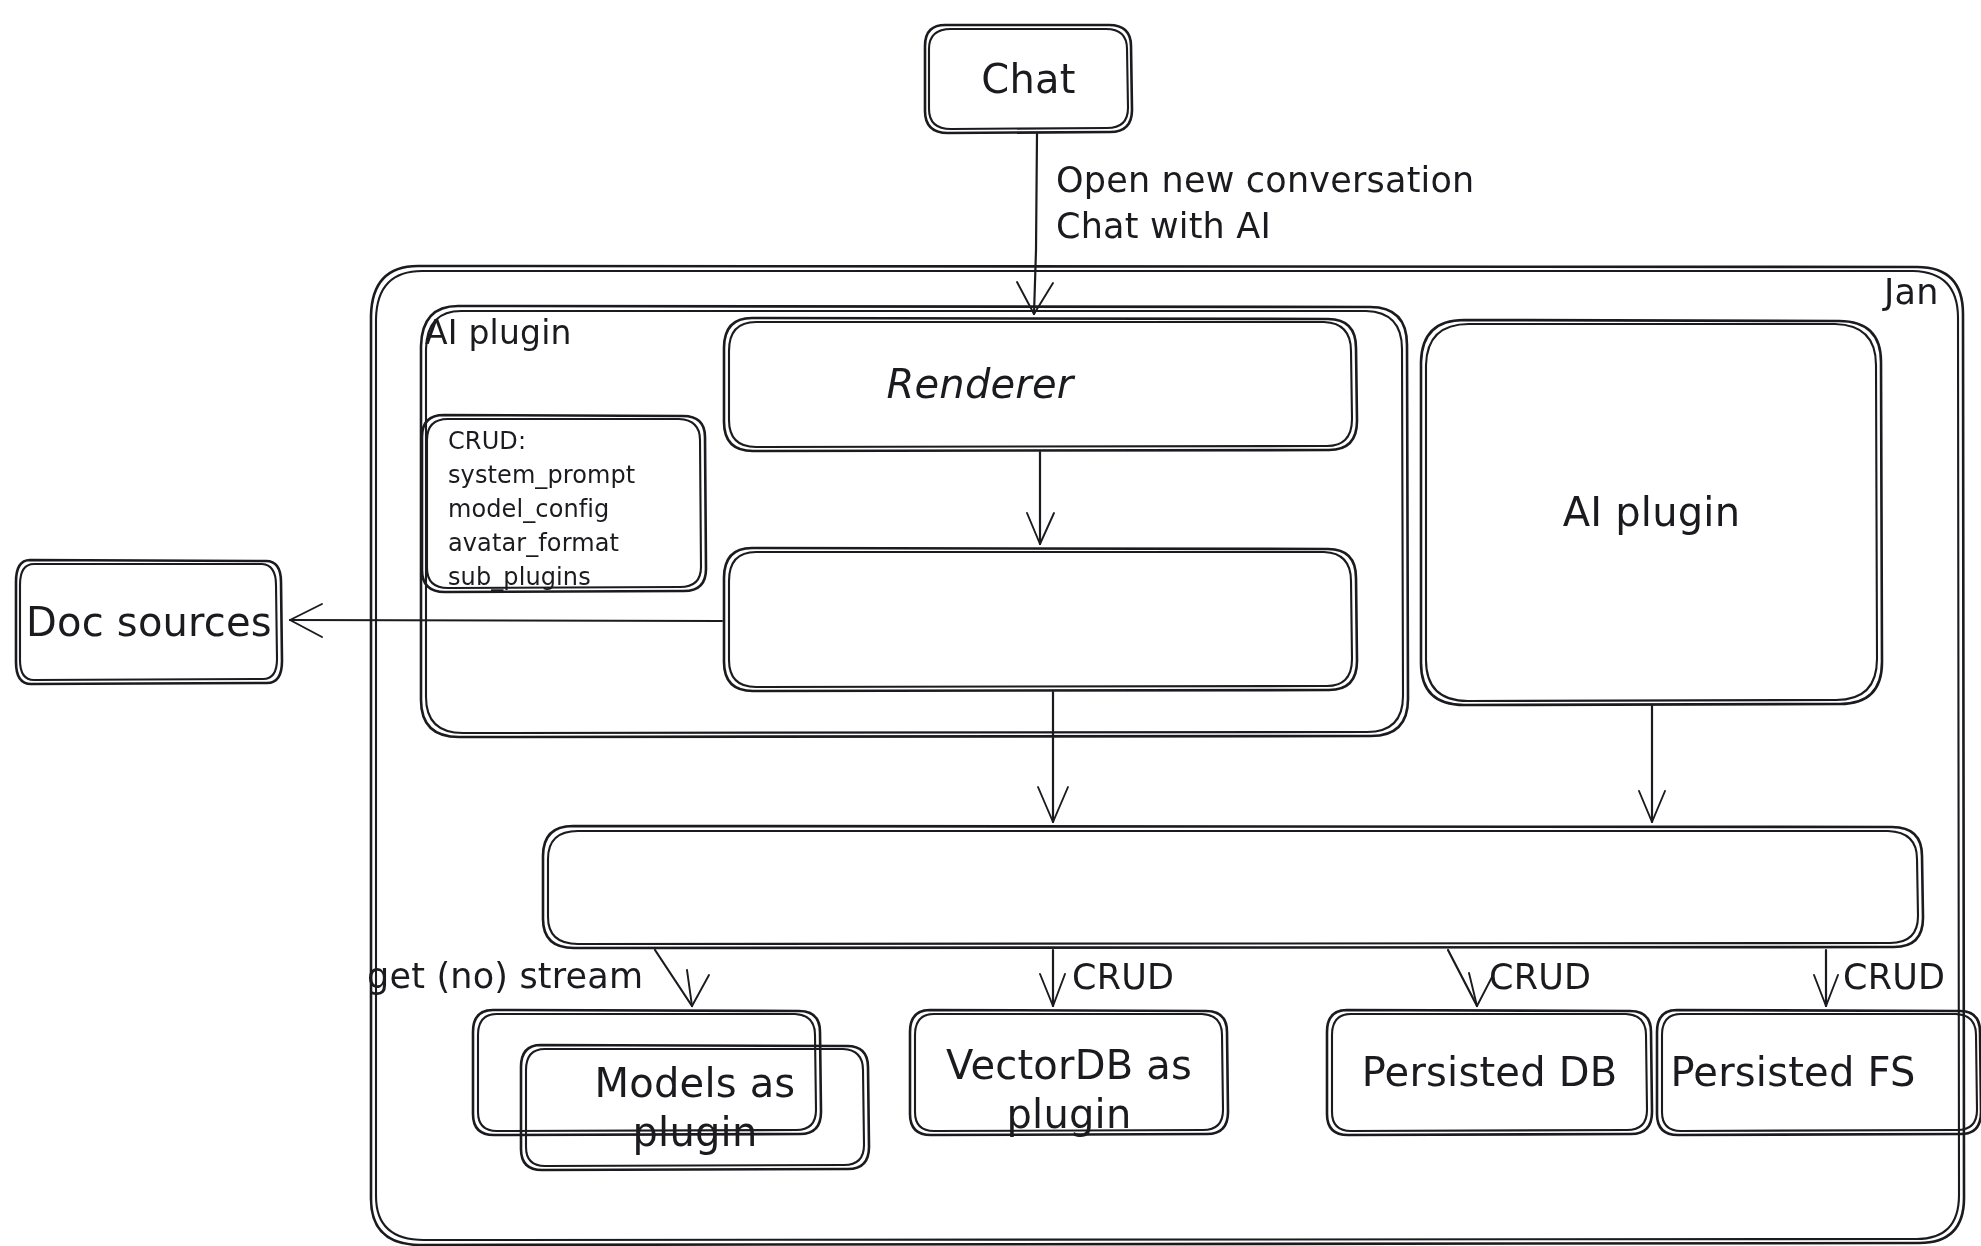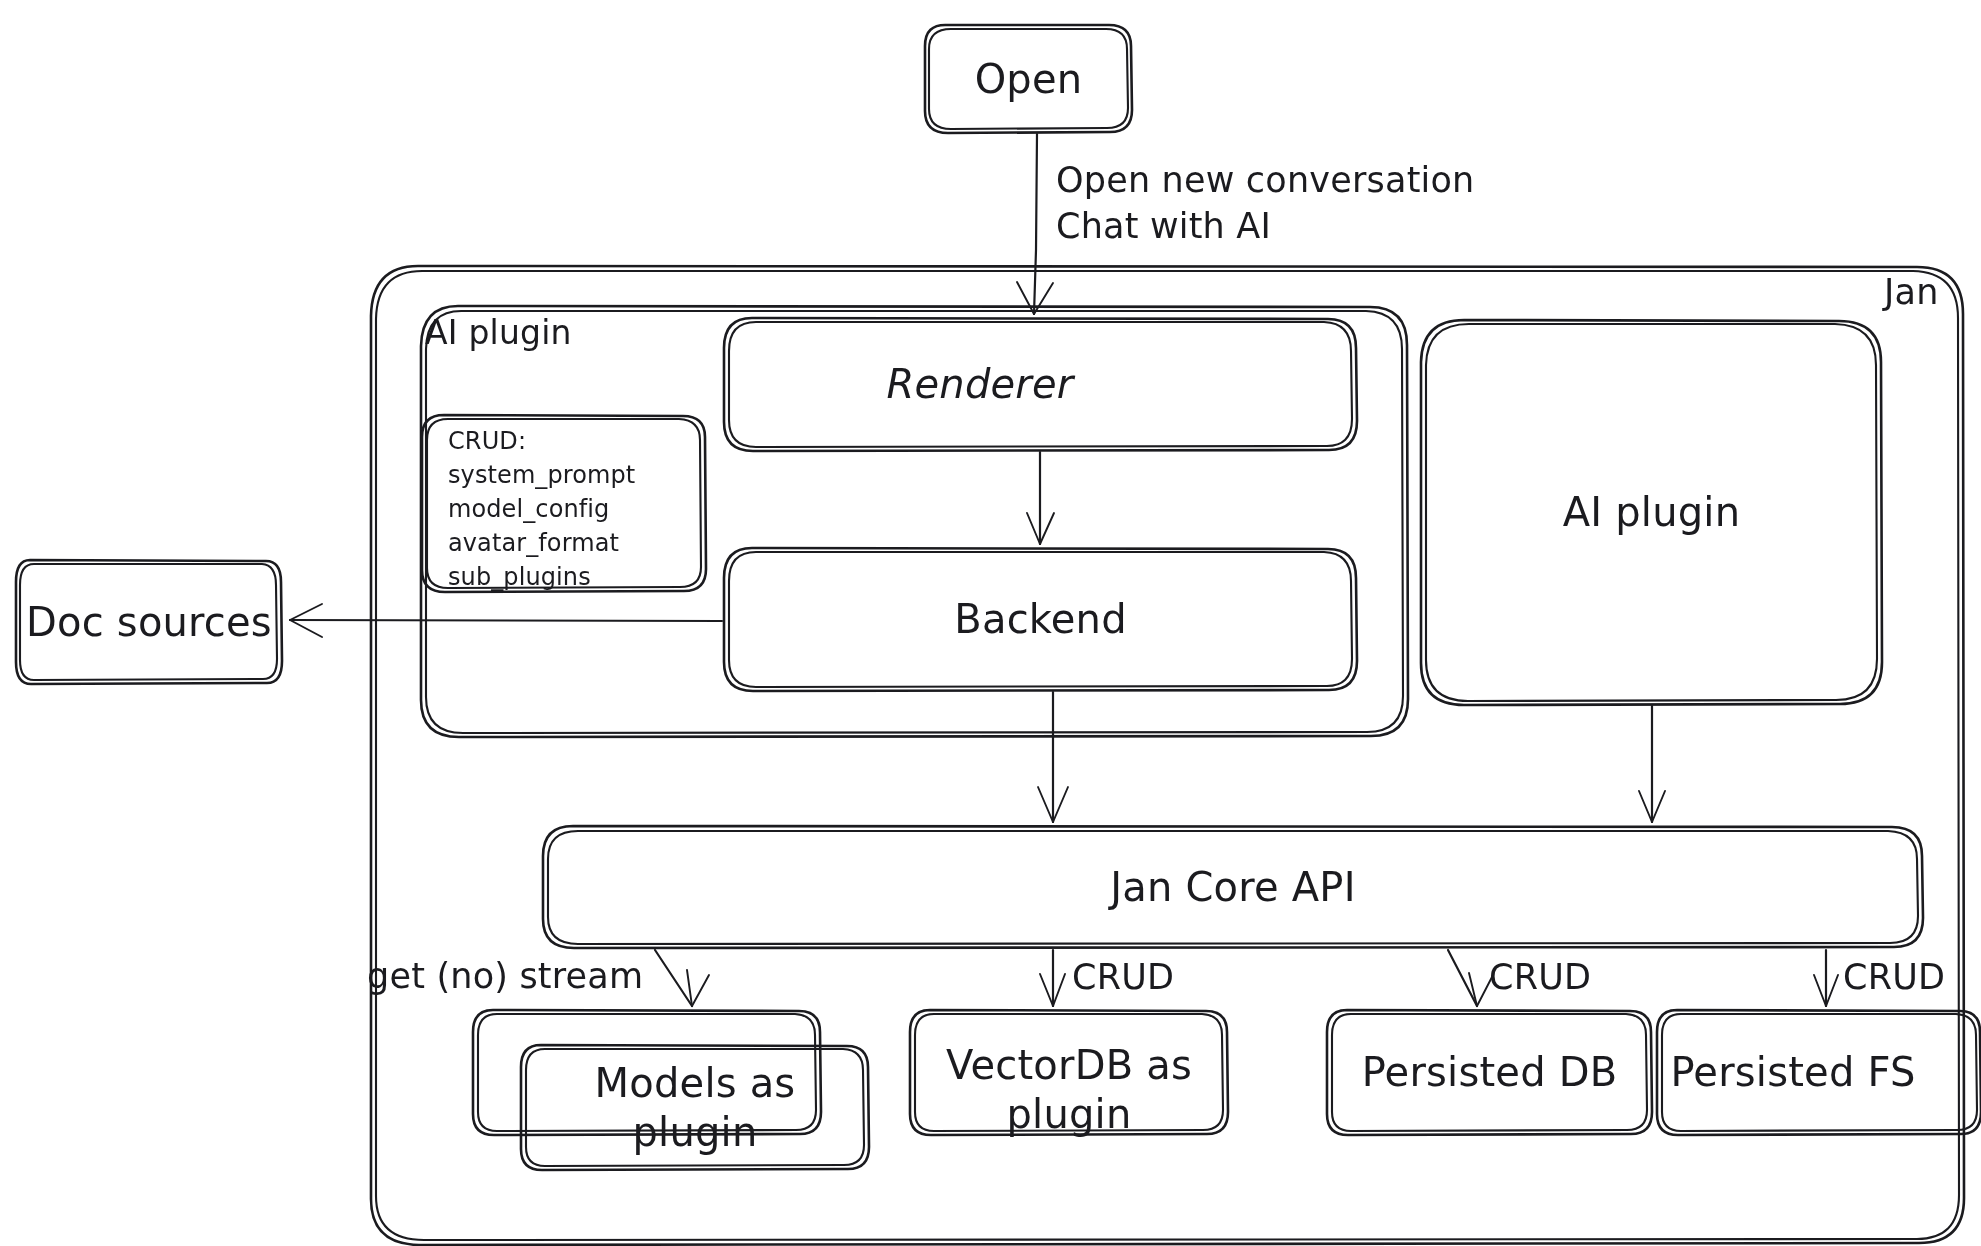--- a/index.html
+++ b/index.html
@@ -197,31 +197,29 @@
       <path class="sa" d="M 1826 950 L 1826 1006"></path>
       <path class="sl" d="M 1826 1006 L 1814 975"></path>
       <path class="sl" d="M 1826 1006 L 1838 975"></path>
     </g>
   </svg>
 
   <div class="group-label fs-lg" style="left:1884px; top:272px;">Jan</div>
 
   <div class="group-label fs-md" style="left:425px; top:313px;">AI plugin</div>
 
-  <div class="node-label fs-xl" style="left:925px; top:25px; width:207px; height:108px;">Open</div>
+  <div class="node-label fs-xl" style="left:925px; top:25px; width:207px; height:108px;">Chat</div>
 
   <div class="node-label fs-xl" style="left:724px; top:318px; width:512px; height:133px;font-style:italic;">Renderer</div>
 
-  <div class="node-label fs-xl" style="left:724px; top:548px; width:633px; height:143px;">Backend</div>
 
   <div class="node-label fs-xl" style="left:1421px; top:320px; width:461px; height:385px;">AI plugin</div>
 
   <div class="node-label fs-xl" style="left:16px; top:560px; width:266px; height:124px;">Doc sources</div>
 
-  <div class="node-label fs-xl" style="left:543px; top:826px; width:1380px; height:122px;">Jan Core API</div>
 
   <div class="node-label fs-xl" style="left:521px; top:1045px; width:348px; height:125px;">Models as
 plugin</div>
 
   <div class="node-label fs-xl" style="left:910px; top:1010px; width:318px; height:159px;">VectorDB as
 plugin</div>
 
   <div class="node-label fs-xl" style="left:1327px; top:1010px; width:325px; height:125px;">Persisted DB</div>
 
   <div class="node-label fs-xl" style="left:1657px; top:1010px; width:272px; height:125px;">Persisted FS</div>

